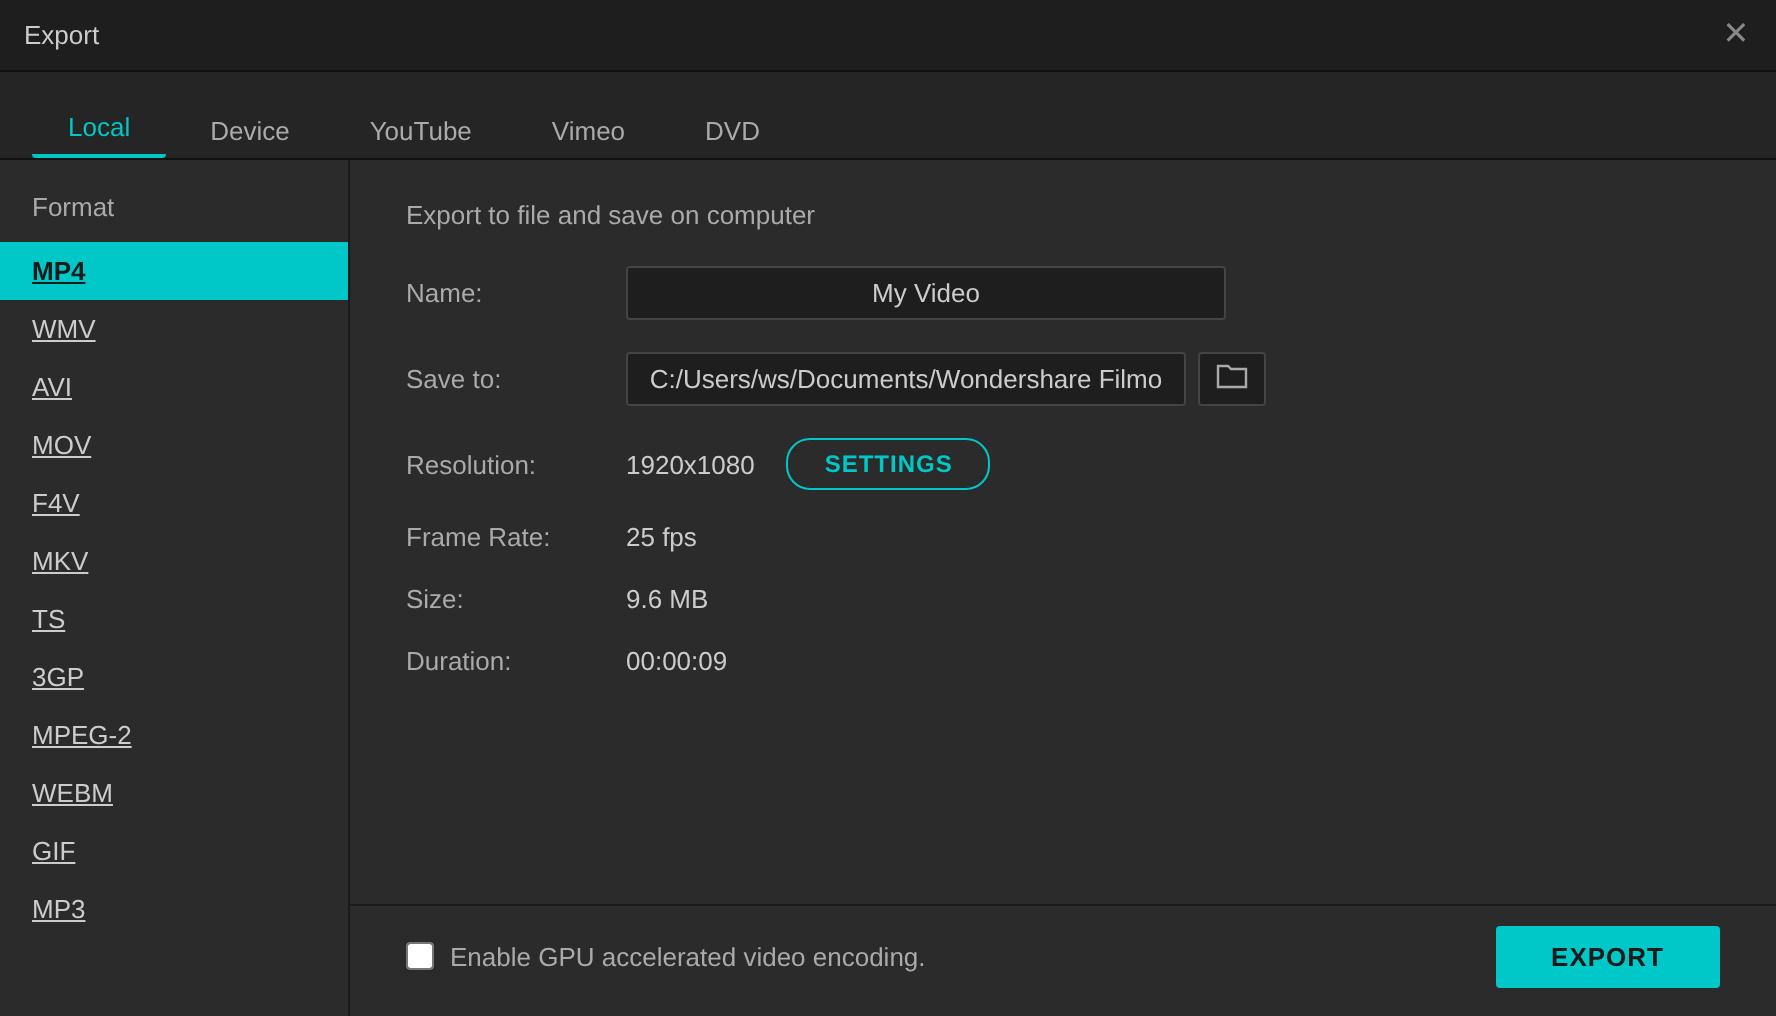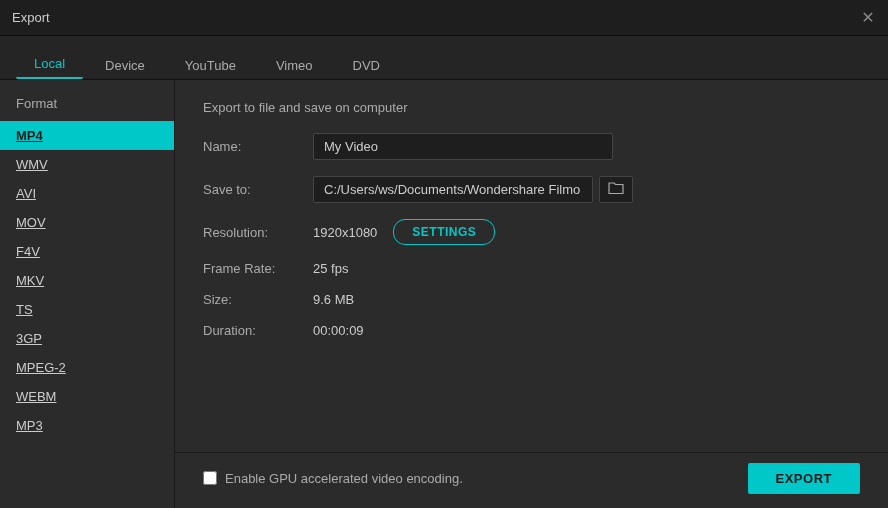--- a/index.html
+++ b/index.html
@@ -104,20 +104,21 @@
     }
     .form-input {
       background: #1e1e1e;
       border: 1px solid #444;
       color: #ccc;
       padding: 5px 10px;
       font-size: 13px;
       width: 300px;
       outline: none;
       border-radius: 2px;
+      text-align: center;
     }
     .save-to-row {
       display: flex;
       align-items: center;
       gap: 6px;
     }
     .folder-btn {
       background: #1e1e1e;
       border: 1px solid #444;
       color: #aaa;
@@ -202,20 +203,21 @@
     <div class="sidebar-item active">MP4</div>
     <div class="sidebar-item">WMV</div>
     <div class="sidebar-item">AVI</div>
     <div class="sidebar-item">MOV</div>
     <div class="sidebar-item">F4V</div>
     <div class="sidebar-item">MKV</div>
     <div class="sidebar-item">TS</div>
     <div class="sidebar-item">3GP</div>
     <div class="sidebar-item">MPEG-2</div>
     <div class="sidebar-item">WEBM</div>
+    <div class="sidebar-item">GIF</div>
     <div class="sidebar-item">MP3</div>
   </div>
 
   <div style="flex:1; display:flex; flex-direction:column;">
     <div class="main">
       <div class="main-title">Export to file and save on computer</div>
 
       <div class="form-row">
         <div class="form-label">Name:</div>
         <input class="form-input" type="text" value="My Video" style="">

